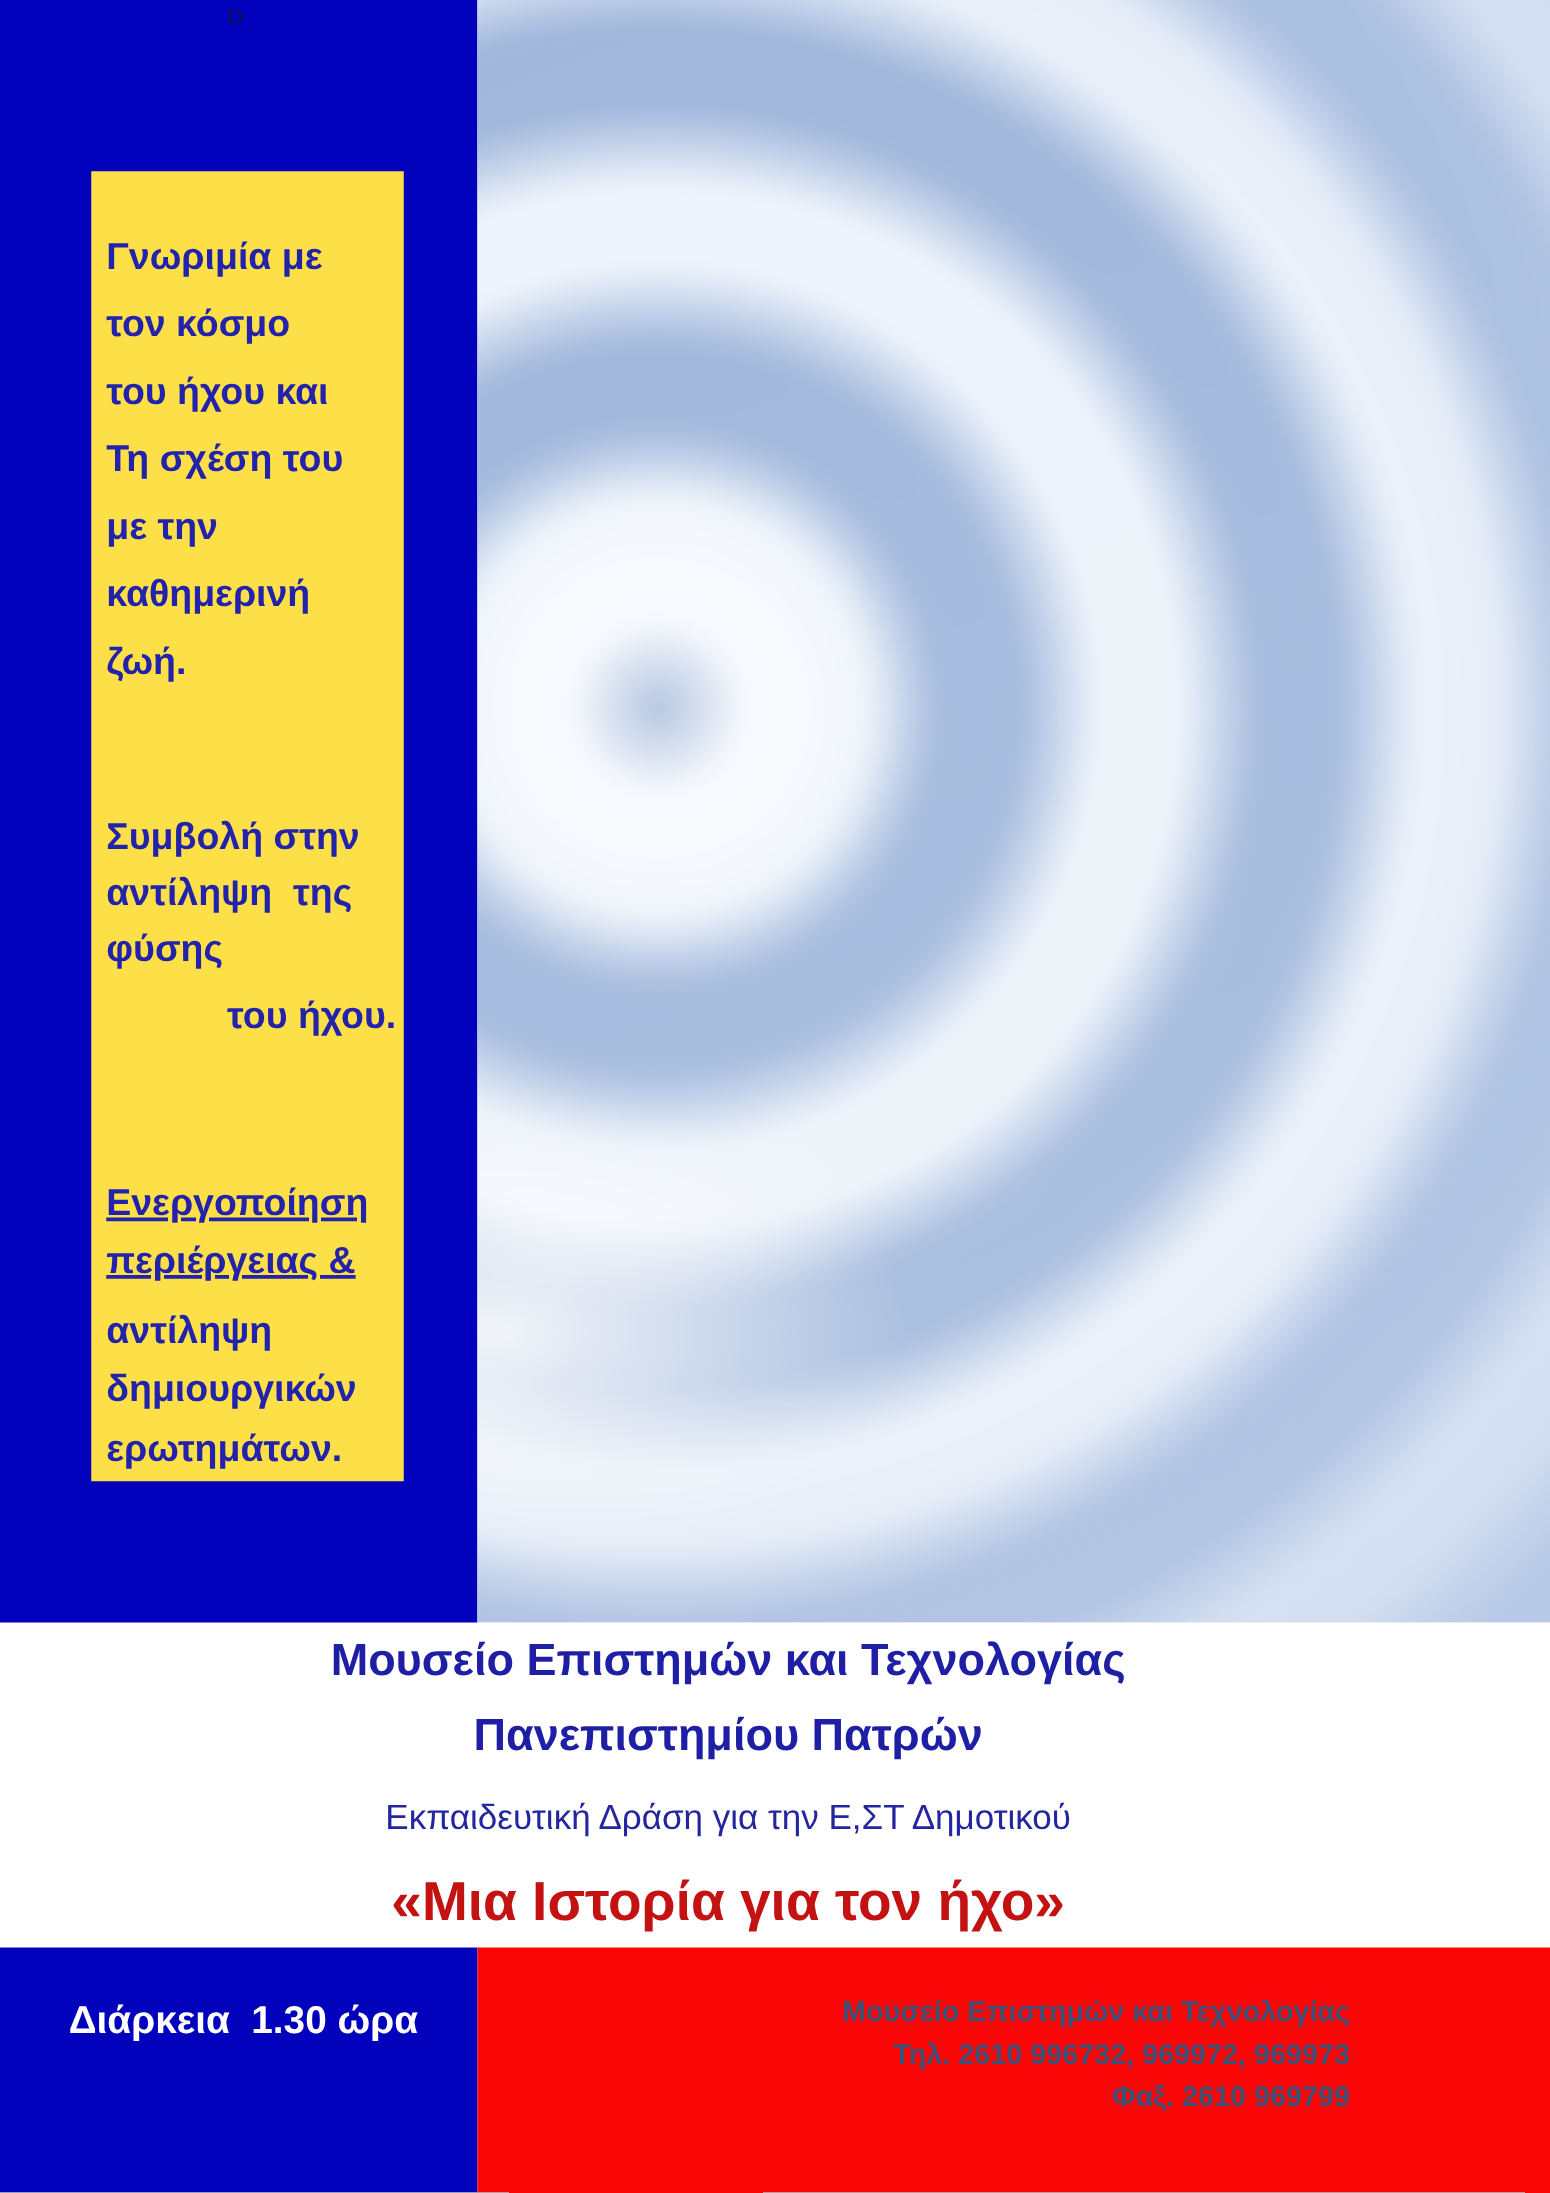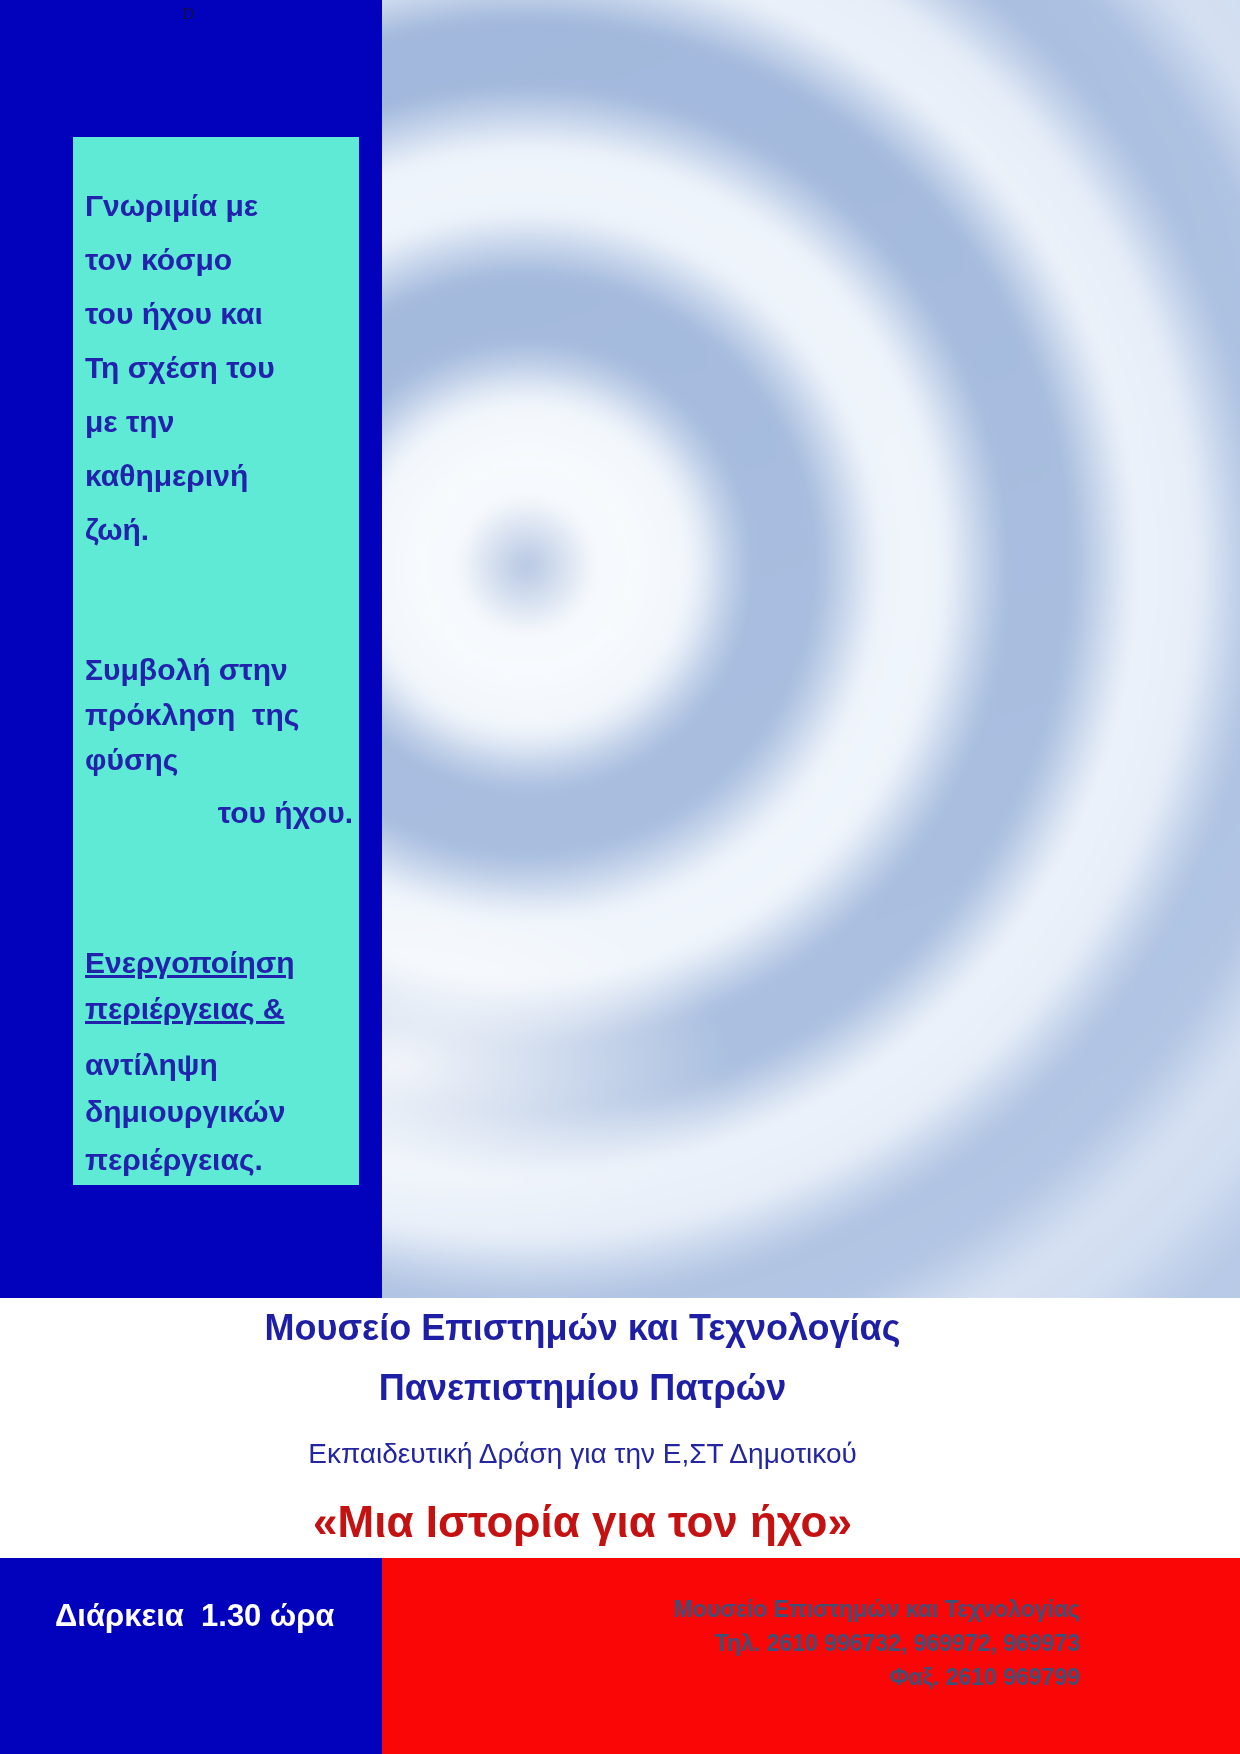--- a/index.html
+++ b/index.html
@@ -16,22 +16,22 @@
     position:absolute;left:0;top:0;width:382px;height:1754px;
     background:#0202bc;
   }
   .stray-d{
     position:absolute;left:182px;top:4px;
     font-family:"Liberation Serif", serif;
     font-size:17px;color:#101040;font-weight:400;
   }
   
   .infobox{
-    position:absolute;left:73px;top:137px;width:286px;height:1048px;
-    background:#5eead4;
+    position:absolute;left:73px;top:137px;width:250px;height:1048px;
+    background:#fde047;
     box-sizing:border-box;
     padding:42px 6px 0 12px;
     color:#2222ac;font-weight:bold;font-size:30px;
   }
   .infobox .para{white-space:pre-wrap;margin:0;}
   .p1{line-height:54px;}
   .p2{line-height:45px;margin-top:90px !important;}
   .p3{line-height:45px;margin-top:8px !important;text-align:right;}
   .p4{line-height:46px;margin-top:105px !important;text-decoration:underline;}
   .p5{line-height:46px;margin-top:10px !important;}
@@ -93,28 +93,28 @@
 
     <div class="infobox">
       <p class="para p1">Γνωριμία με
 τον κόσμο
 του ήχου και
 Τη σχέση του
 με την
 καθημερινή
 ζωή.</p>
       <p class="para p2">Συμβολή στην
-πρόκληση  της
+αντίληψη  της
 φύσης</p>
       <p class="para p3">του ήχου.</p>
       <p class="para p4">Ενεργοποίηση
 περιέργειας &amp;</p>
       <p class="para p5">αντίληψη</p>
       <p class="para p6">δημιουργικών
-περιέργειας.</p>
+ερωτημάτων.</p>
     </div>
   </div>
 
   <div class="photo">
     <div class="ripple"></div>
   </div>
 
   <div class="title-band">
     <div class="museum-line">Μουσείο Επιστημών και Τεχνολογίας</div>
     <div class="museum-line museum-line2">Πανεπιστημίου Πατρών</div>

